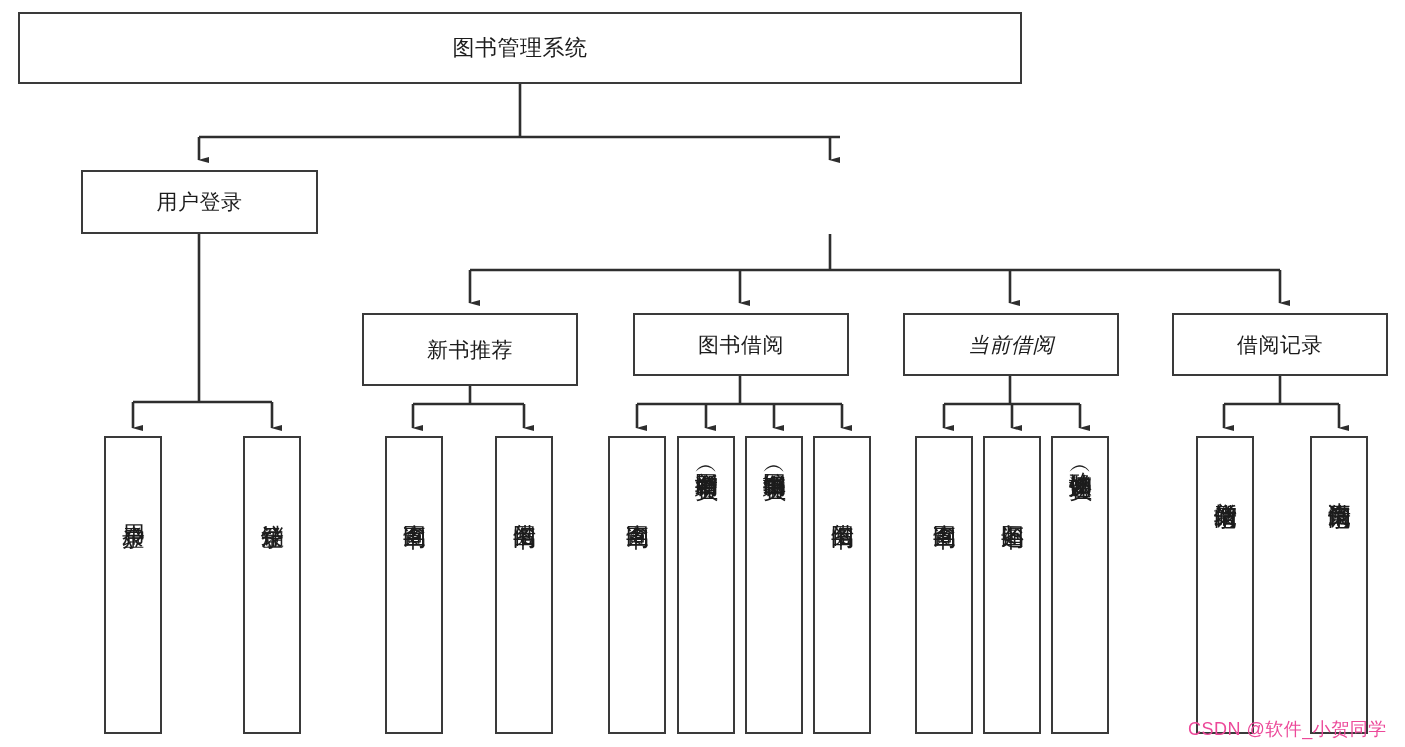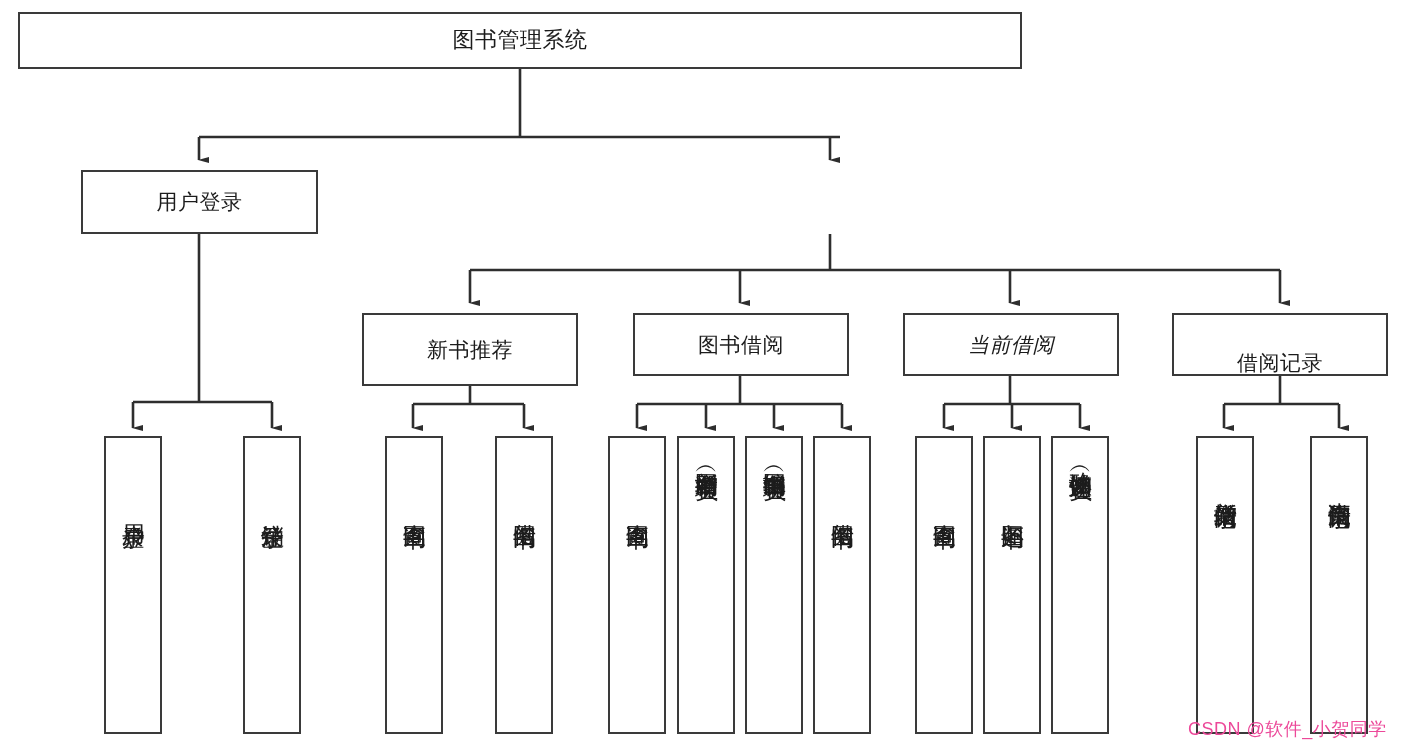--- a/index.html
+++ b/index.html
@@ -121,38 +121,38 @@
       <path d="M1012,404 L1012,428" marker-end="url(#arrow)"></path>
       <path d="M1080,404 L1080,428" marker-end="url(#arrow)"></path>
 
       <path d="M1280,376 L1280,404"></path>
       <path d="M1224,404 L1339,404"></path>
       <path d="M1224,404 L1224,428" marker-end="url(#arrow)"></path>
       <path d="M1339,404 L1339,428" marker-end="url(#arrow)"></path>
     </g>
   </svg>
 
-  <div class="node node-h node-root" style="left:18px; top:12px; width:1004px; height:57px;">
+  <div class="node node-h node-root" style="left:18px; top:12px; width:1004px; height:72px;">
     <span class="label">图书管理系统</span>
   </div>
 
   <div class="node node-h" style="left:81px; top:170px; width:237px; height:64px;">
     <span class="label">用户登录</span>
   </div>
 
   <div class="node node-h" style="left:362px; top:313px; width:216px; height:73px;">
     <span class="label">新书推荐</span>
   </div>
   <div class="node node-h" style="left:633px; top:313px; width:216px; height:63px;">
     <span class="label">图书借阅</span>
   </div>
   <div class="node node-h" style="left:903px; top:313px; width:216px; height:63px;font-style:italic;">
     <span class="label">当前借阅</span>
   </div>
-  <div class="node node-h" style="left:1172px; top:313px; width:216px; height:63px;align-items:flex-end;">
+  <div class="node node-h" style="left:1172px; top:313px; width:216px; height:63px;">
     <span class="label">借阅记录</span>
   </div>
 
   <div class="node node-v mid" style="left:104px; top:436px; width:58px; height:298px;">
     <span class="label">用户登录</span>
   </div>
   <div class="node node-v mid" style="left:243px; top:436px; width:58px; height:298px;">
     <span class="label">注销登录</span>
   </div>
 

